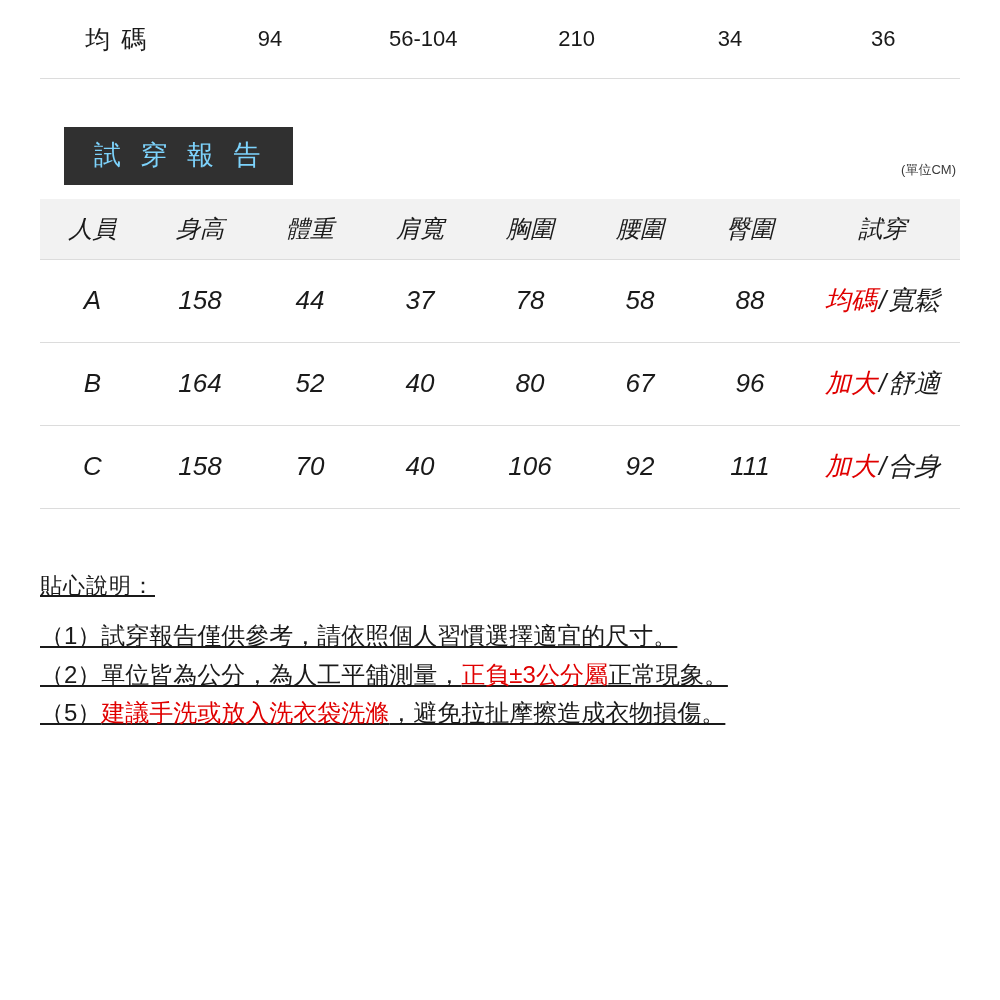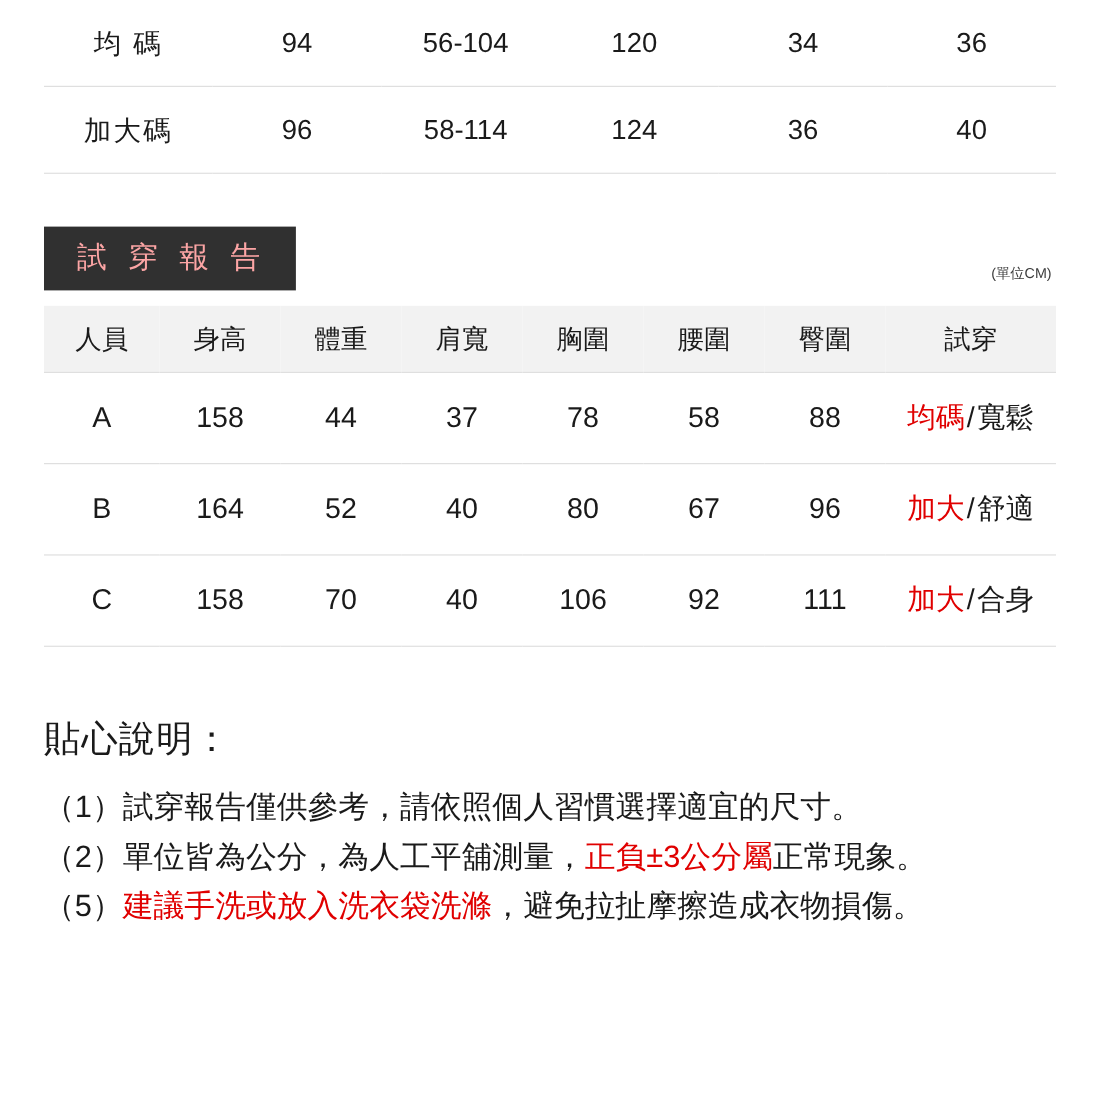--- a/index.html
+++ b/index.html
@@ -29,21 +29,21 @@
     table-layout: fixed;
   }
   table.grid td, table.grid th {
     text-align: center;
     font-weight: normal;
     padding: 0;
   }
 
   .size-table td {
     height: 78px;
-    font-size: 25px;
+    font-size: 22px;
     border-bottom: 1px solid #dcdcdc;
     color: #1a1a1a;
   }
   .size-table tr:first-child td {
     border-top: none;
   }
   .size-table .label {
     letter-spacing: 2px;
     font-size: 25px;
   }
@@ -51,36 +51,38 @@
   
   .report-head {
     margin-top: 48px;
     display: flex;
     align-items: flex-end;
     justify-content: space-between;
     width: 920px;
   }
   .report-title {
     background: #303030;
-    color: #fca5a5;
+    color: #7dd3fc;
     font-size: 27px;
     letter-spacing: 6px;
     padding: 14px 26px 14px 30px;
     display: inline-block;
     line-height: 1.1;
+    margin-left: 24px;
   }
   .unit-note {
     font-size: 13px;
     color: #3a3a3a;
     padding-bottom: 6px;
     padding-right: 4px;
   }
 
   .report-table {
     margin-top: 14px;
+    font-style: italic;
   }
   .report-table thead th {
     background: #f2f2f2;
     height: 60px;
     font-size: 24px;
     color: #1a1a1a;
     border-bottom: 1px solid #dcdcdc;
   }
   .report-table tbody td {
     height: 82px;
@@ -102,53 +104,47 @@
     color: #1a1a1a;
     padding: 0 2px;
   }
 
   
   .notes {
     margin-top: 62px;
     width: 920px;
   }
   .notes-title {
-    font-size: 33px;
+    font-size: 22px;
     letter-spacing: 1px;
     margin-bottom: 16px;
+    text-decoration: underline;
   }
   .note-line {
-    font-size: 28px;
+    font-size: 24px;
     line-height: 1.62;
     color: #1a1a1a;
     white-space: nowrap;
+    text-decoration: underline;
   }
 </style>
 </head>
 <body>
 
 <div class="page">
 
   <table class="grid size-table">
     <tbody>
       <tr>
         <td class="label">均 碼</td>
         <td>94</td>
         <td>56-104</td>
-        <td>120</td>
+        <td>210</td>
         <td>34</td>
         <td>36</td>
-      </tr>
-      <tr>
-        <td class="label">加大碼</td>
-        <td>96</td>
-        <td>58-114</td>
-        <td>124</td>
-        <td>36</td>
-        <td>40</td>
       </tr>
     </tbody>
   </table>
 
   <div class="report-head">
     <div class="report-title">試 穿 報 告</div>
     <div class="unit-note">(單位CM)</div>
   </div>
 
   <table class="grid report-table">

